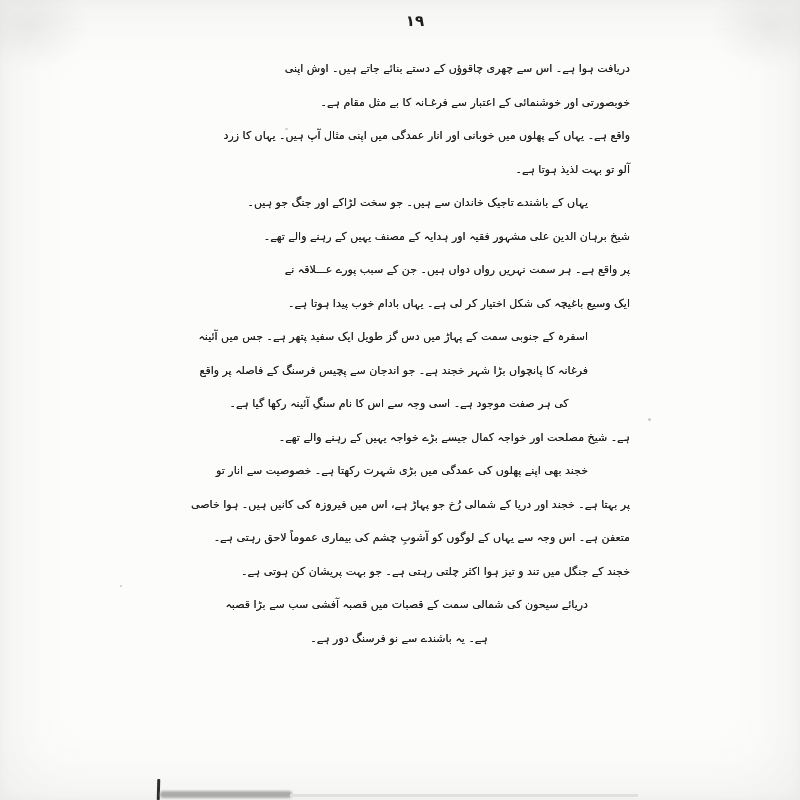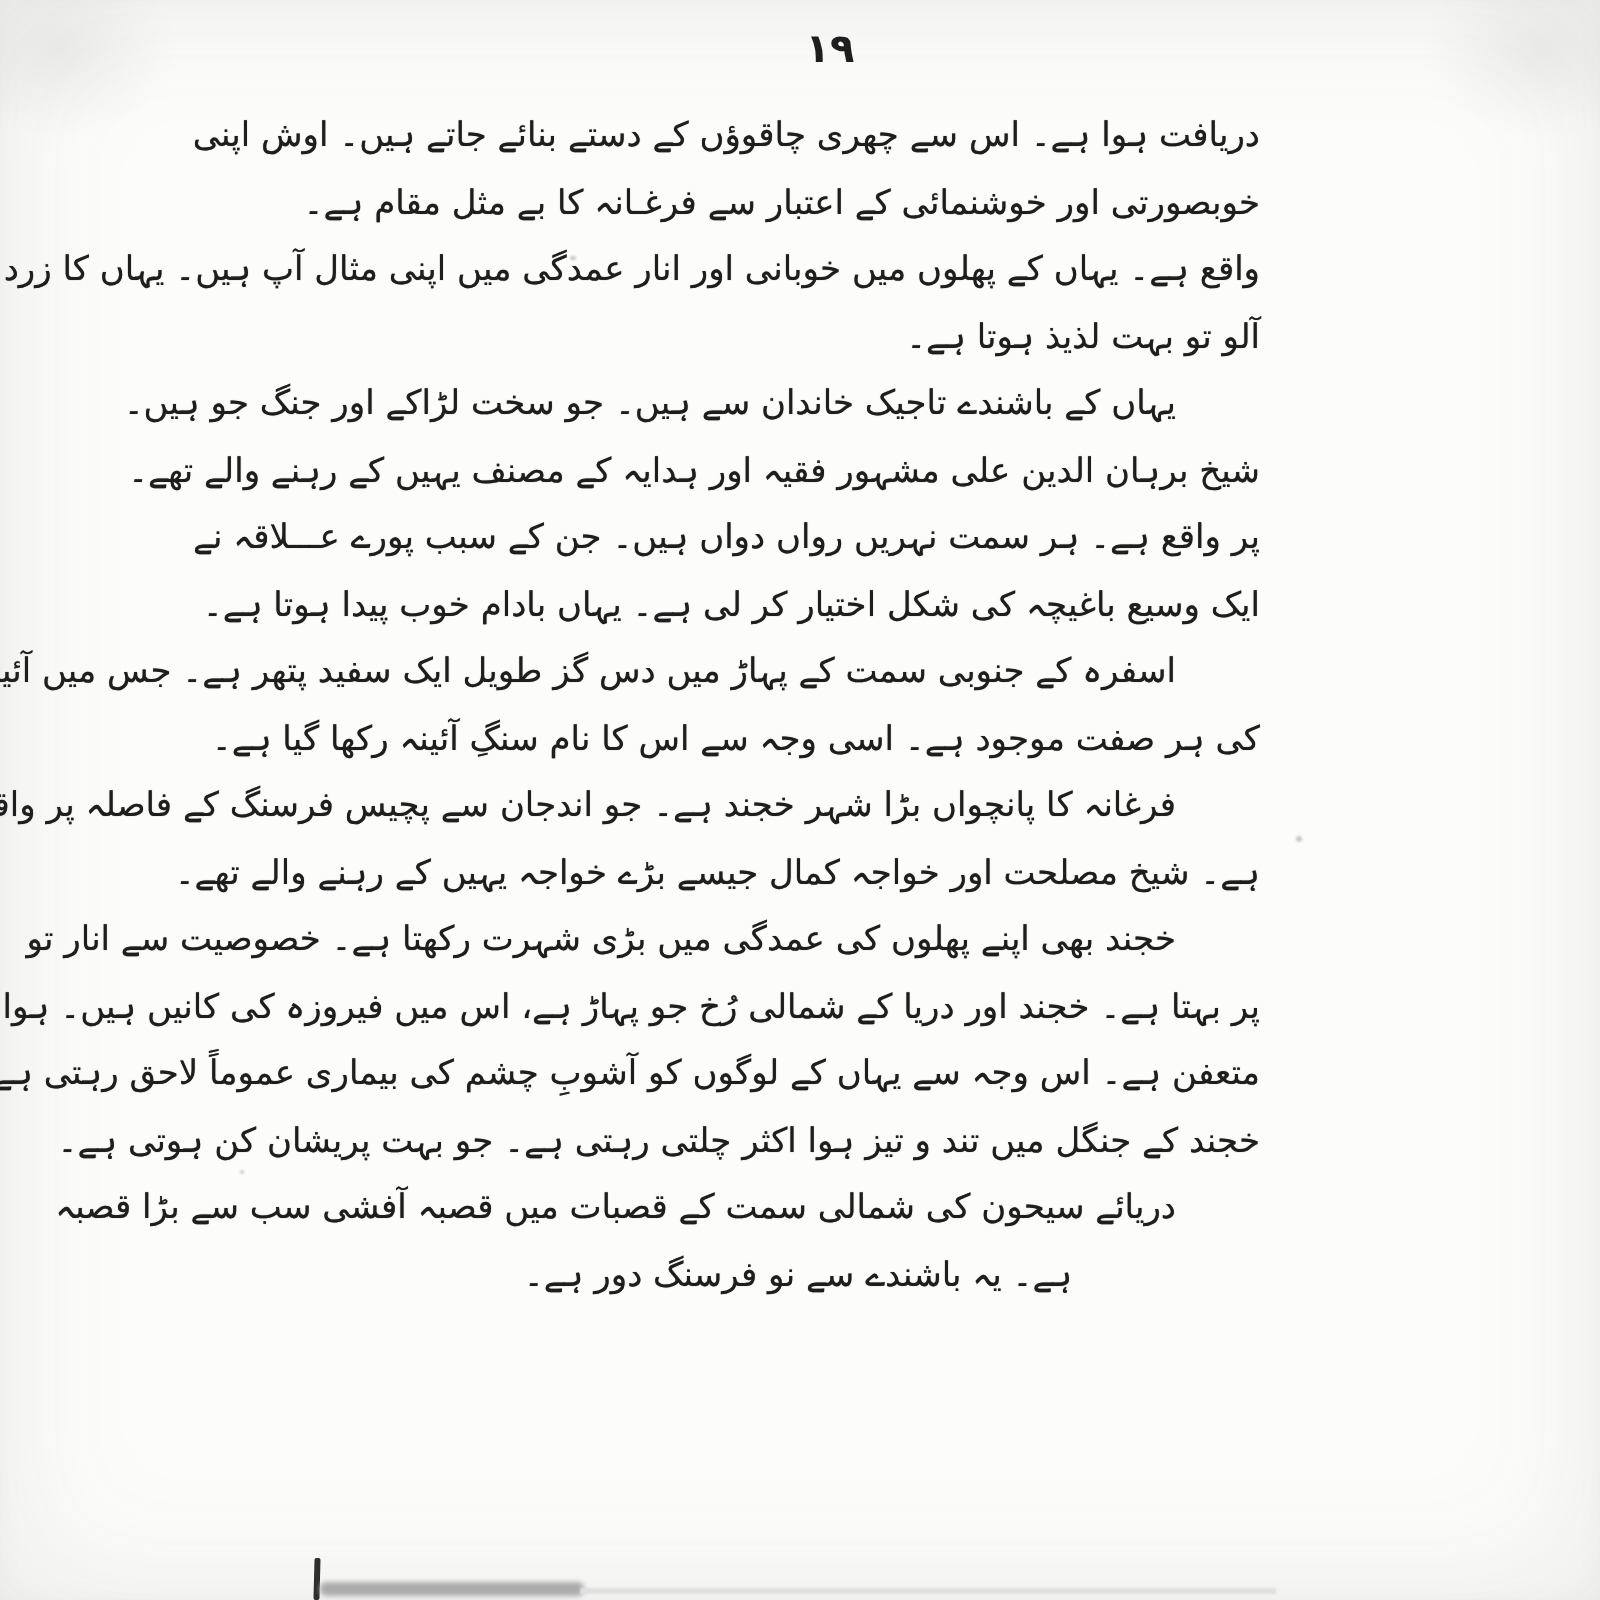--- a/index.html
+++ b/index.html
@@ -29,34 +29,34 @@
   }
   .corner-shade.tl{top:-20px;left:-30px;}
   .corner-shade.tr{top:-20px;right:-30px;}
   .page-number{
     position:absolute;
     top:12px;
     left:0;
     width:100%;
     padding-left:30px; 
     text-align:center;
-    font-size:20px;
+    font-size:15px;
     font-weight:bold;
     letter-spacing:1px;
     color:var(--ink);
   }
   .page-text{
     position:absolute;
     top:52px;
     right:170px;
     width:462px;
     direction:rtl;
     unicode-bidi:embed;
     color:var(--ink);
-    font-size:17px;
+    font-size:11px;
     line-height:33.5px;
     text-shadow:0 0 0.4px rgba(20,20,20,0.7); 
   }
   .page-text .line{
     white-space:nowrap;
     text-align:right;
   }
   .page-text .line.para-start{
     padding-right:42px; 
   }
@@ -113,22 +113,22 @@
   <div class="page-text" dir="rtl">
       <div class="line" dir="rtl">دریافت ہوا ہے۔ اس سے چھری چاقوؤں کے دستے بنائے جاتے ہیں۔ اوش اپنی</div>
       <div class="line" dir="rtl">خوبصورتی اور خوشنمائی کے اعتبار سے فرغـانہ کا بے مثل مقام ہے۔</div>
       <div class="line" dir="rtl">واقع ہے۔ یہاں کے پھلوں میں خوبانی اور انار عمدگی میں اپنی مثال آپ ہیں۔ یہاں کا زرد</div>
       <div class="line" dir="rtl">آلو تو بہت لذیذ ہوتا ہے۔</div>
       <div class="line para-start" dir="rtl">یہاں کے باشندے تاجیک خاندان سے ہیں۔ جو سخت لڑاکے اور جنگ جو ہیں۔</div>
       <div class="line" dir="rtl">شیخ برہان الدین علی مشہور فقیہ اور ہدایہ کے مصنف یہیں کے رہنے والے تھے۔</div>
       <div class="line" dir="rtl">پر واقع ہے۔ ہر سمت نہریں رواں دواں ہیں۔ جن کے سبب پورے عـــلاقہ نے</div>
       <div class="line" dir="rtl">ایک وسیع باغیچہ کی شکل اختیار کر لی ہے۔ یہاں بادام خوب پیدا ہوتا ہے۔</div>
       <div class="line para-start" dir="rtl">اسفرہ کے جنوبی سمت کے پہاڑ میں دس گز طویل ایک سفید پتھر ہے۔ جس میں آئینہ</div>
+      <div class="line para-start" dir="rtl">فرغانہ کا پانچواں بڑا شہر خجند ہے۔ جو اندجان سے پچیس فرسنگ کے فاصلہ پر واقع</div>
       <div class="line center" dir="rtl">کی ہر صفت موجود ہے۔ اسی وجہ سے اس کا نام سنگِ آئینہ رکھا گیا ہے۔</div>
-      <div class="line para-start" dir="rtl">فرغانہ کا پانچواں بڑا شہر خجند ہے۔ جو اندجان سے پچیس فرسنگ کے فاصلہ پر واقع</div>
       <div class="line" dir="rtl">ہے۔ شیخ مصلحت اور خواجہ کمال جیسے بڑے خواجہ یہیں کے رہنے والے تھے۔</div>
       <div class="line para-start" dir="rtl">خجند بھی اپنے پھلوں کی عمدگی میں بڑی شہرت رکھتا ہے۔ خصوصیت سے انار تو</div>
       <div class="line" dir="rtl">پر بہتا ہے۔ خجند اور دریا کے شمالی رُخ جو پہاڑ ہے، اس میں فیروزہ کی کانیں ہیں۔ ہوا خاصی</div>
       <div class="line" dir="rtl">متعفن ہے۔ اس وجہ سے یہاں کے لوگوں کو آشوبِ چشم کی بیماری عموماً لاحق رہتی ہے۔</div>
       <div class="line" dir="rtl">خجند کے جنگل میں تند و تیز ہوا اکثر چلتی رہتی ہے۔ جو بہت پریشان کن ہوتی ہے۔</div>
       <div class="line para-start" dir="rtl">دریائے سیحون کی شمالی سمت کے قصبات میں قصبہ آفشی سب سے بڑا قصبہ</div>
       <div class="line center" dir="rtl">ہے۔ یہ باشندے سے نو فرسنگ دور ہے۔</div>
     </div>
 
   <div class="binding-tick"></div>

